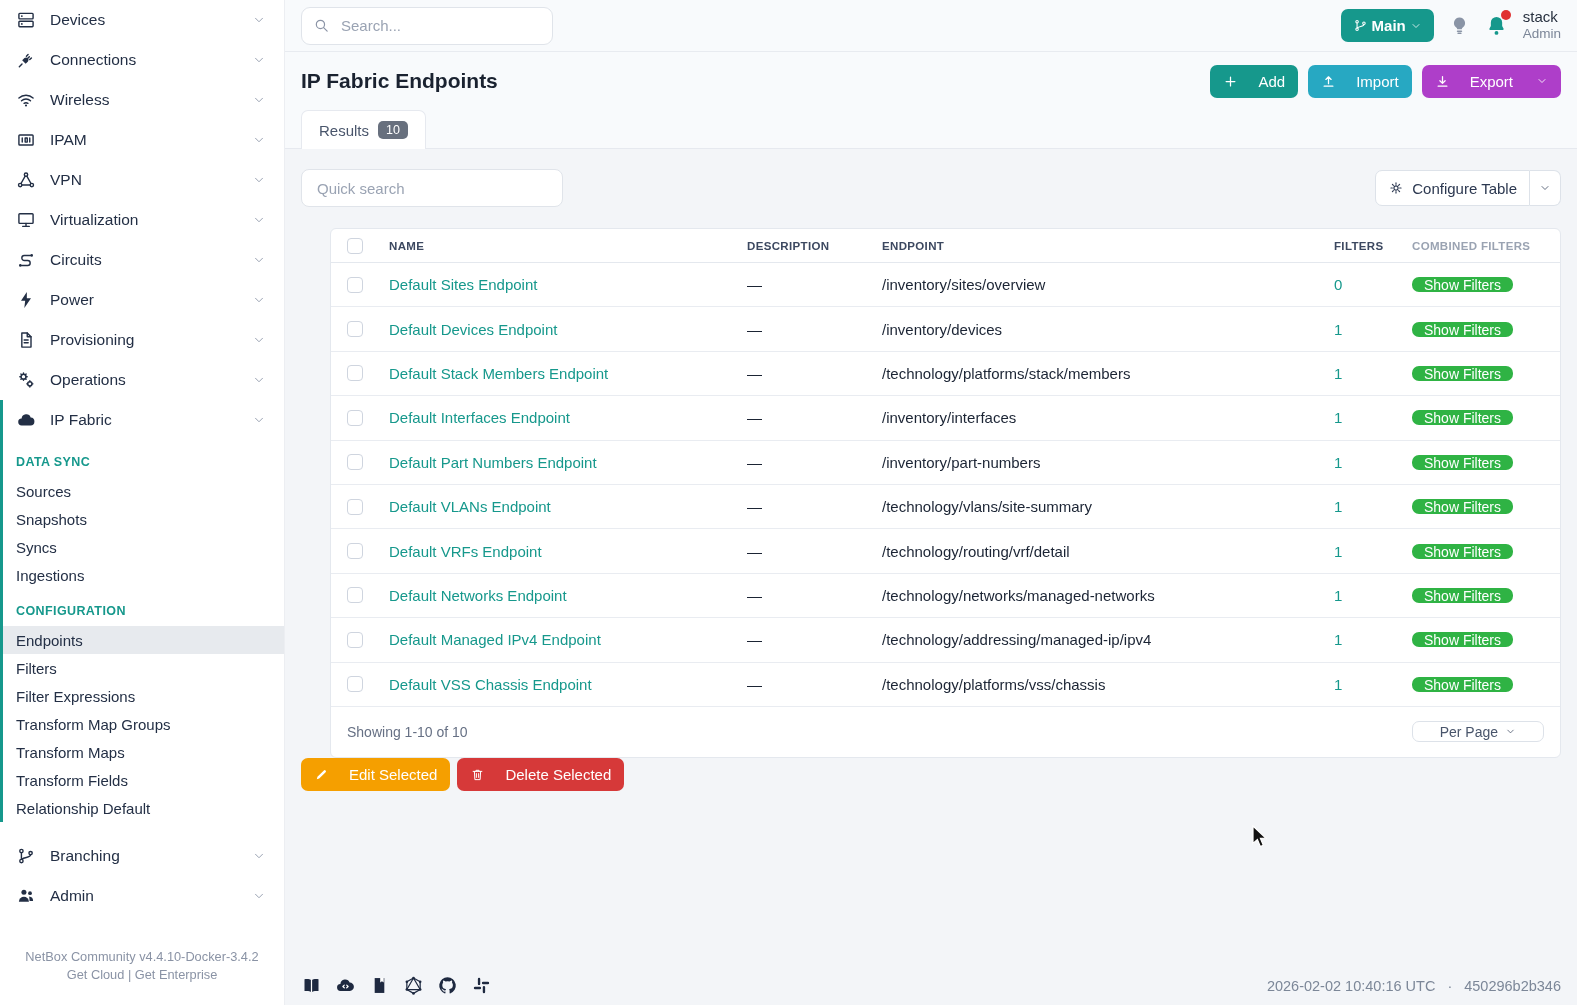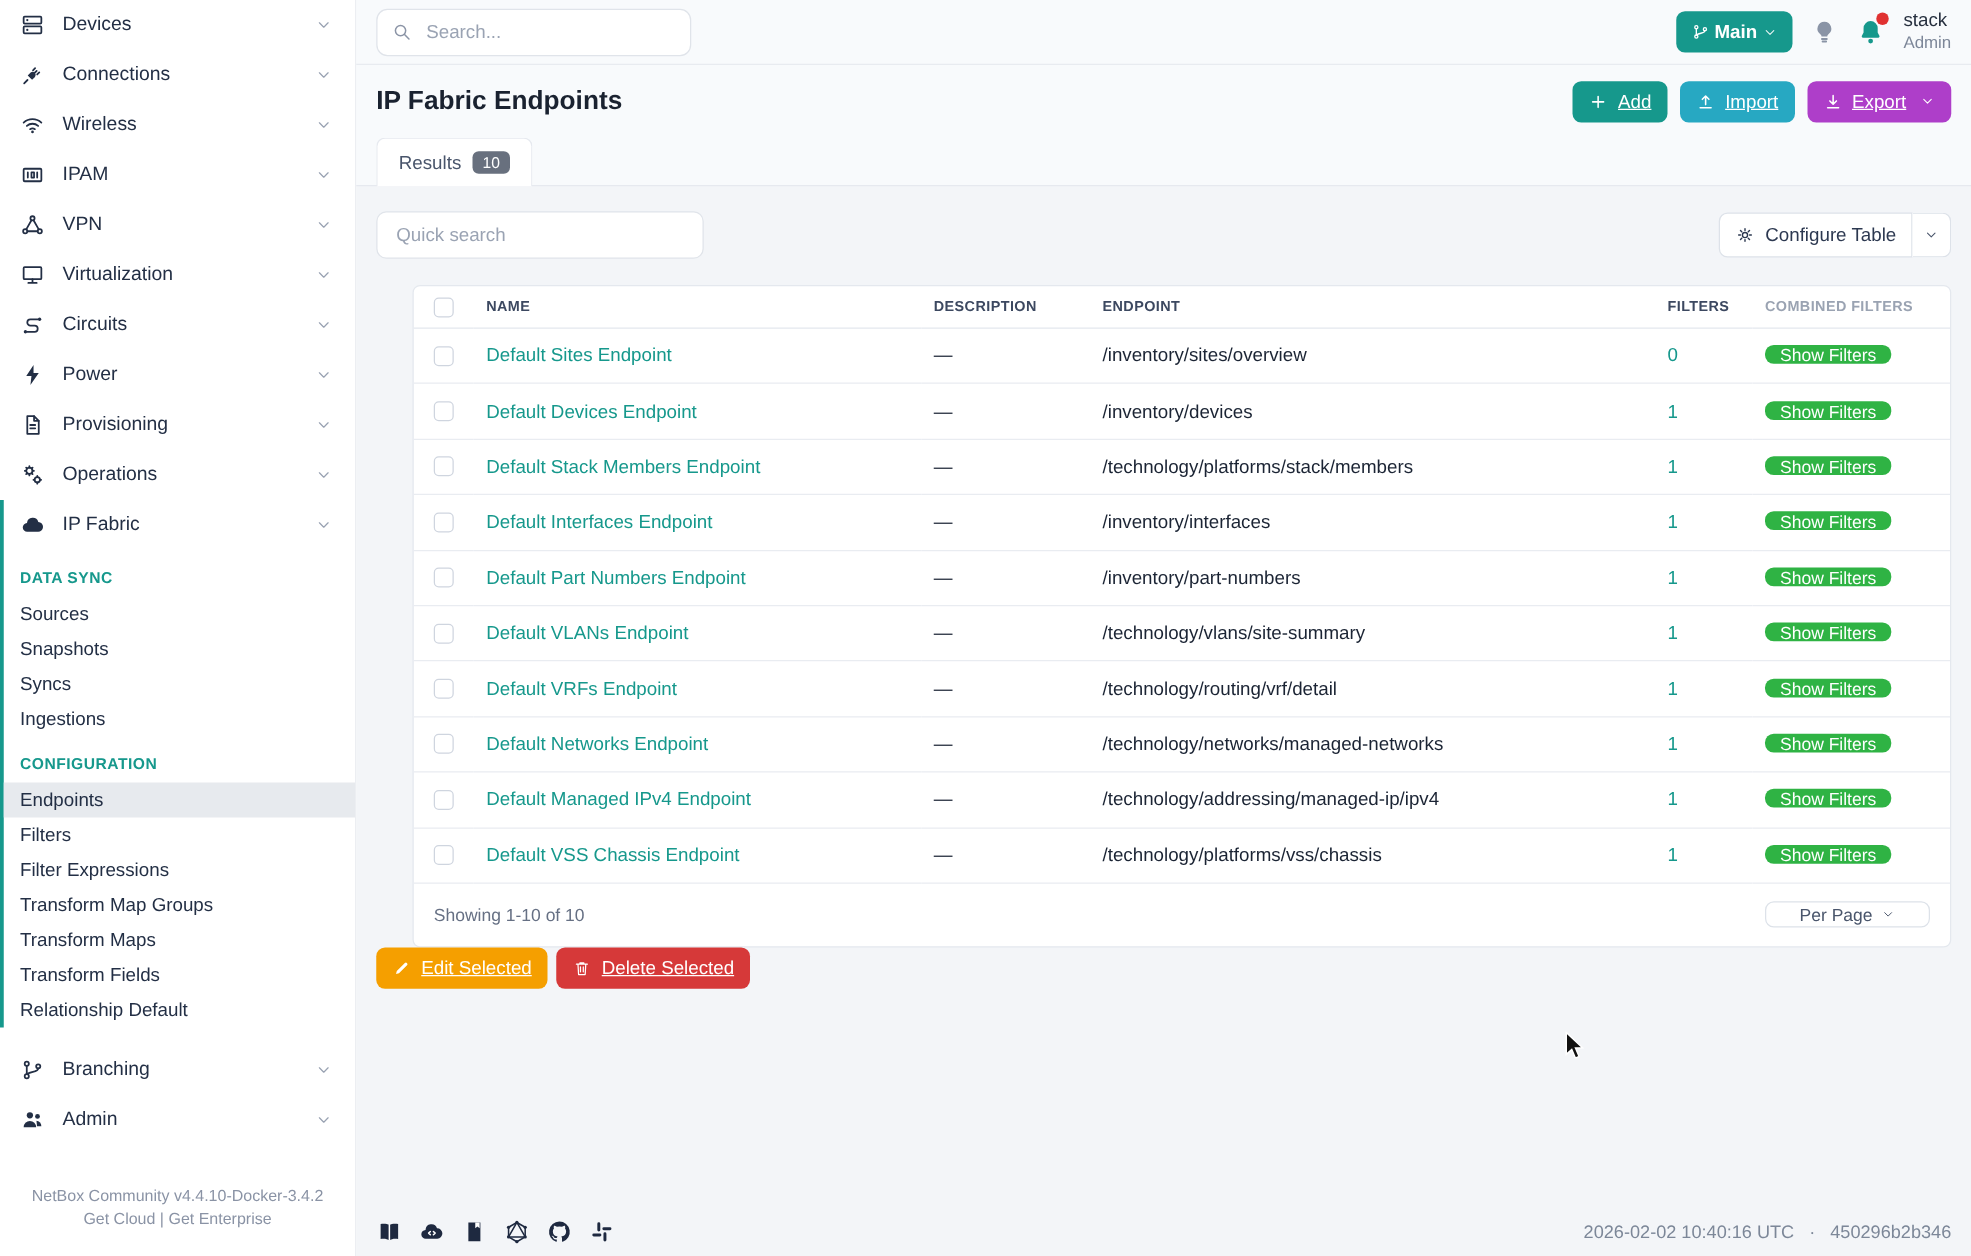--- a/index.html
+++ b/index.html
@@ -75,21 +75,21 @@
   }
   .user-block { text-align:left; line-height:1.2; }
   .user-name { font-size:15px; color:#27303f; }
   .user-role { font-size:13.5px; color:#7c8698; }
 
   .title-row { margin:0 16px; height:58px; display:flex; align-items:center; }
   h1 { margin:0; font-size:21px; color:#1a2230; font-weight:bold; }
   .title-actions { margin-left:auto; display:flex; gap:10px; }
   .pill {
     height:33px; border-radius:7px; color:#fff; font-size:15px;
-    display:inline-flex; align-items:center; gap:8px; padding:0 13px;text-decoration:underline;
+    display:inline-flex; align-items:center; gap:20px; padding:0 13px;
   }
   .pill .bico { width:15px; height:15px; }
   .pill .chev { width:12px; height:12px; margin-left:3px; }
   .btn-add { background:var(--primary); }
   .btn-import { background:var(--cyan); }
   .btn-export { background:var(--purple); }
 
   .tabs { margin:0 16px; height:38px; display:flex; align-items:flex-end; }
   .tab {
     position:relative; z-index:2; margin-bottom:-1px; background:#fff;

